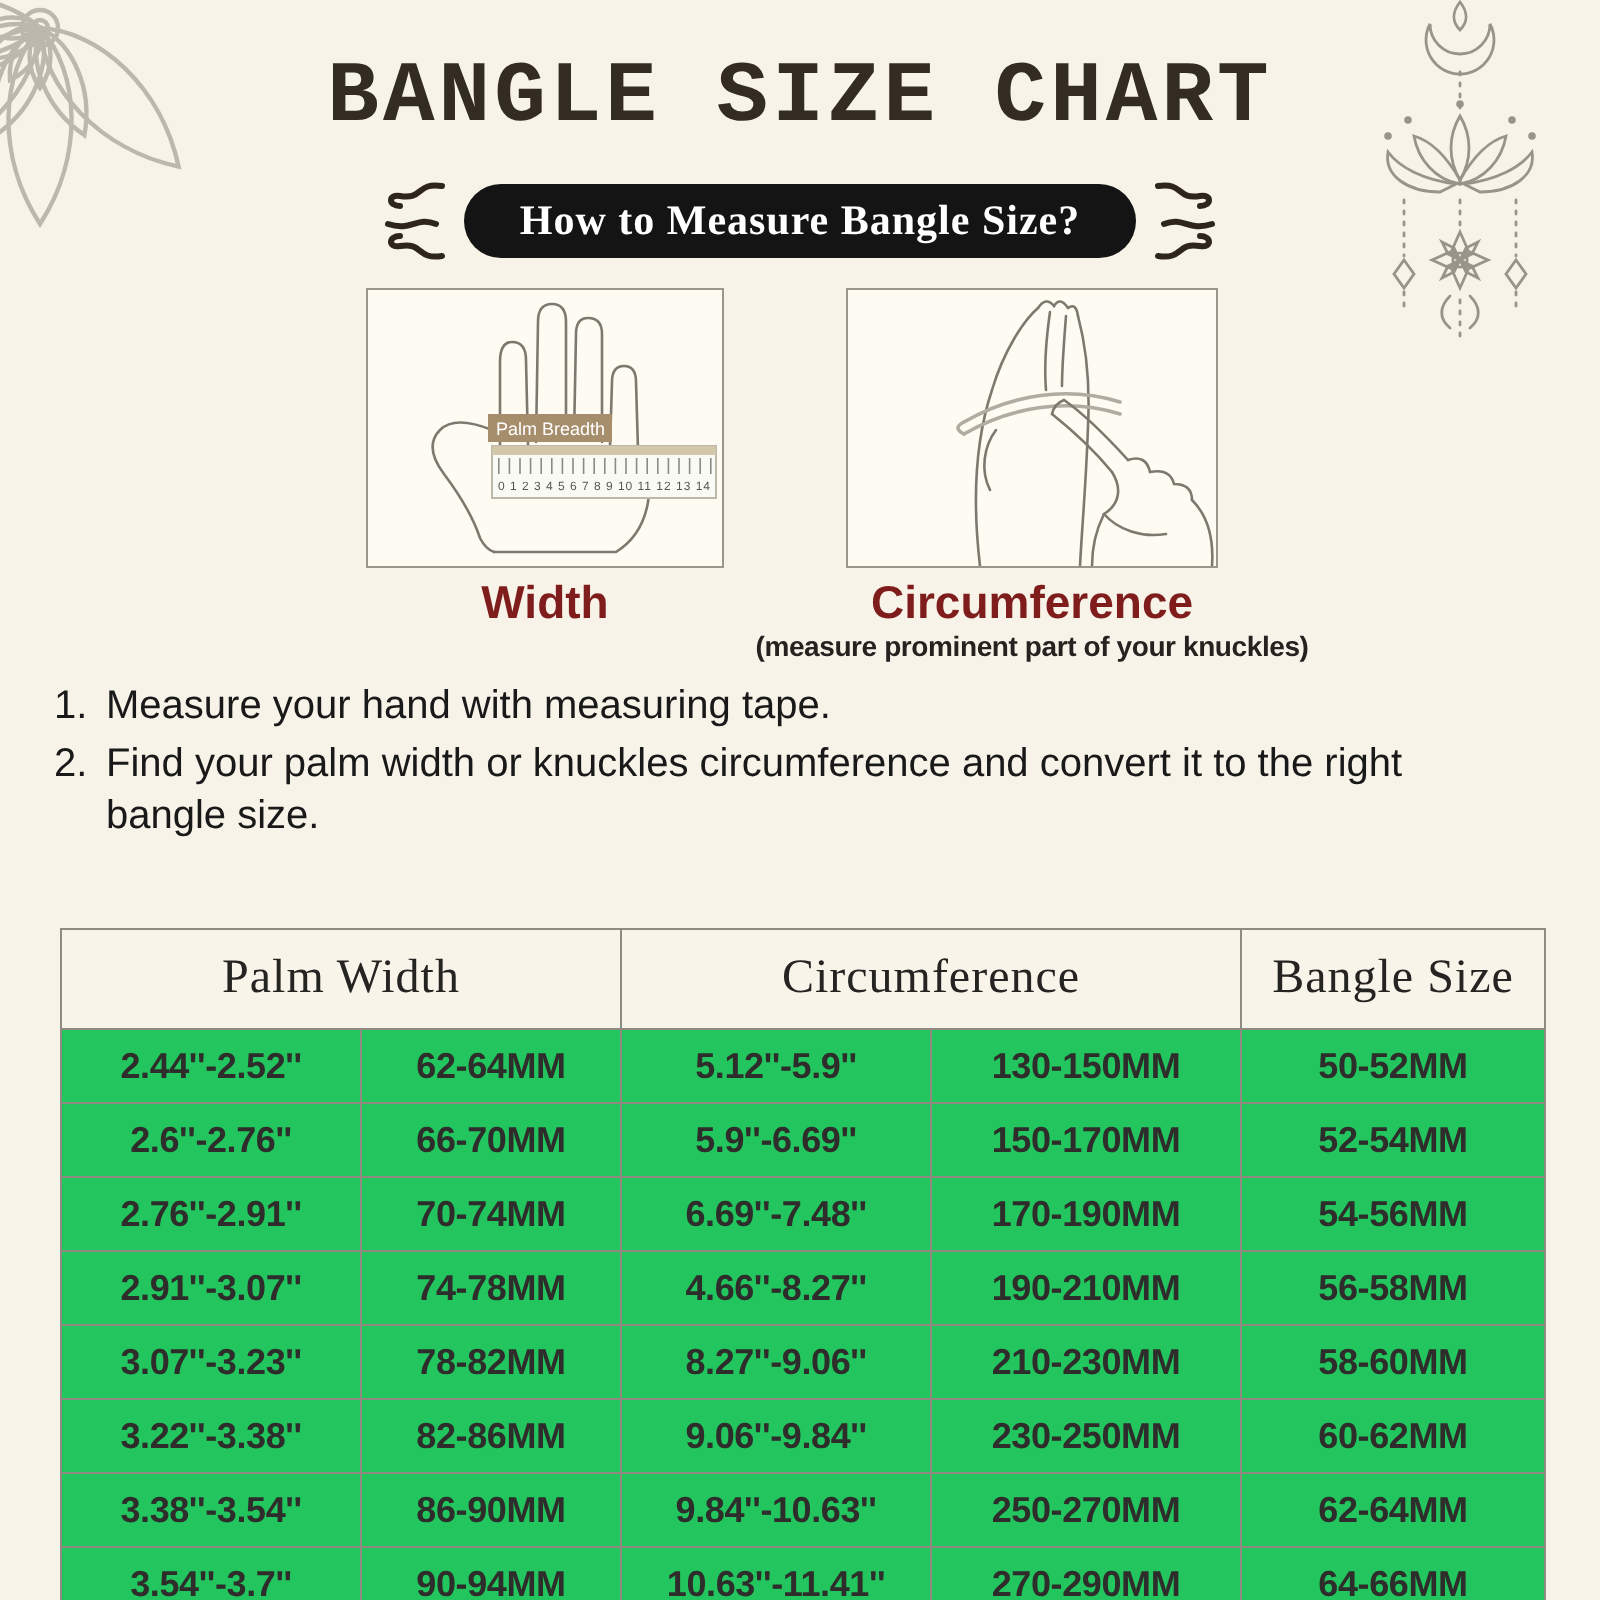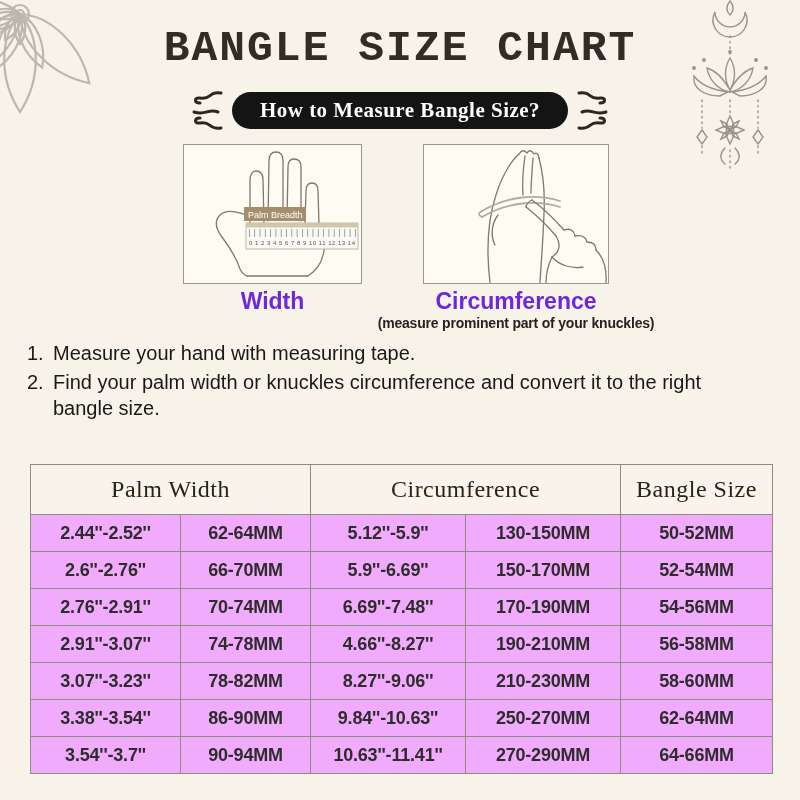--- a/index.html
+++ b/index.html
@@ -25,21 +25,21 @@
   .swirl{flex:none;}
   .swirl.right{transform:scaleX(-1);}
   .illus-box{
     position:absolute;top:144px;width:177px;height:138px;
     background:#fdfbf2;border:1px solid #9a968c;box-sizing:content-box;
   }
   #box-width{left:183px;width:177px;}
   #box-circ{left:423px;width:184px;}
   .caption{
     position:absolute;top:288px;text-align:center;
-    font-weight:700;font-size:23px;color:#6d28d9;
+    font-weight:700;font-size:23px;color:#7f1d1d;
   }
   #caption-width{left:183px;width:179px;}
   #caption-circ{left:403px;width:226px;}
   .caption-note{
     position:absolute;top:315px;left:373px;width:286px;text-align:center;
     font-weight:700;font-size:14px;color:#262220;letter-spacing:-0.2px;
   }
   .instructions{position:absolute;left:27px;top:340px;width:720px;}
   .instruction{display:flex;align-items:flex-start;margin-bottom:3px;}
   .inst-num{
@@ -54,21 +54,21 @@
   }
   .size-table th,.size-table td{
     border:1px solid #8f8b81;text-align:center;padding:0;overflow:hidden;
   }
   .size-table th{
     height:49px;background:#f9f4e9;
     font-family:"Liberation Serif",serif;font-weight:400;font-size:24px;
     color:#262422;letter-spacing:0.5px;
   }
   .size-table td{
-    height:36px;background:#f0abfc;
+    height:36px;background:#22c55e;
     font-weight:700;font-size:18px;color:#2e2d2b;letter-spacing:-0.2px;
   }
   .corner-mandala{position:absolute;top:0;left:0;pointer-events:none;}
   .corner-ornament{position:absolute;top:0;right:10px;pointer-events:none;}
 </style>
 </head>
 <body>
 
 <svg class="corner-mandala" width="210" height="200" viewBox="0 0 210 200">
   <g stroke="#bcb8ae" stroke-width="2.2" fill="none">
@@ -261,20 +261,27 @@
         <td>56-58MM</td>
       </tr>
       <tr>
         <td>3.07''-3.23''</td>
         <td>78-82MM</td>
         <td>8.27''-9.06''</td>
         <td>210-230MM</td>
         <td>58-60MM</td>
       </tr>
       <tr>
+        <td>3.22''-3.38''</td>
+        <td>82-86MM</td>
+        <td>9.06''-9.84''</td>
+        <td>230-250MM</td>
+        <td>60-62MM</td>
+      </tr>
+      <tr>
         <td>3.38''-3.54''</td>
         <td>86-90MM</td>
         <td>9.84''-10.63''</td>
         <td>250-270MM</td>
         <td>62-64MM</td>
       </tr>
       <tr>
         <td>3.54''-3.7''</td>
         <td>90-94MM</td>
         <td>10.63''-11.41''</td>

